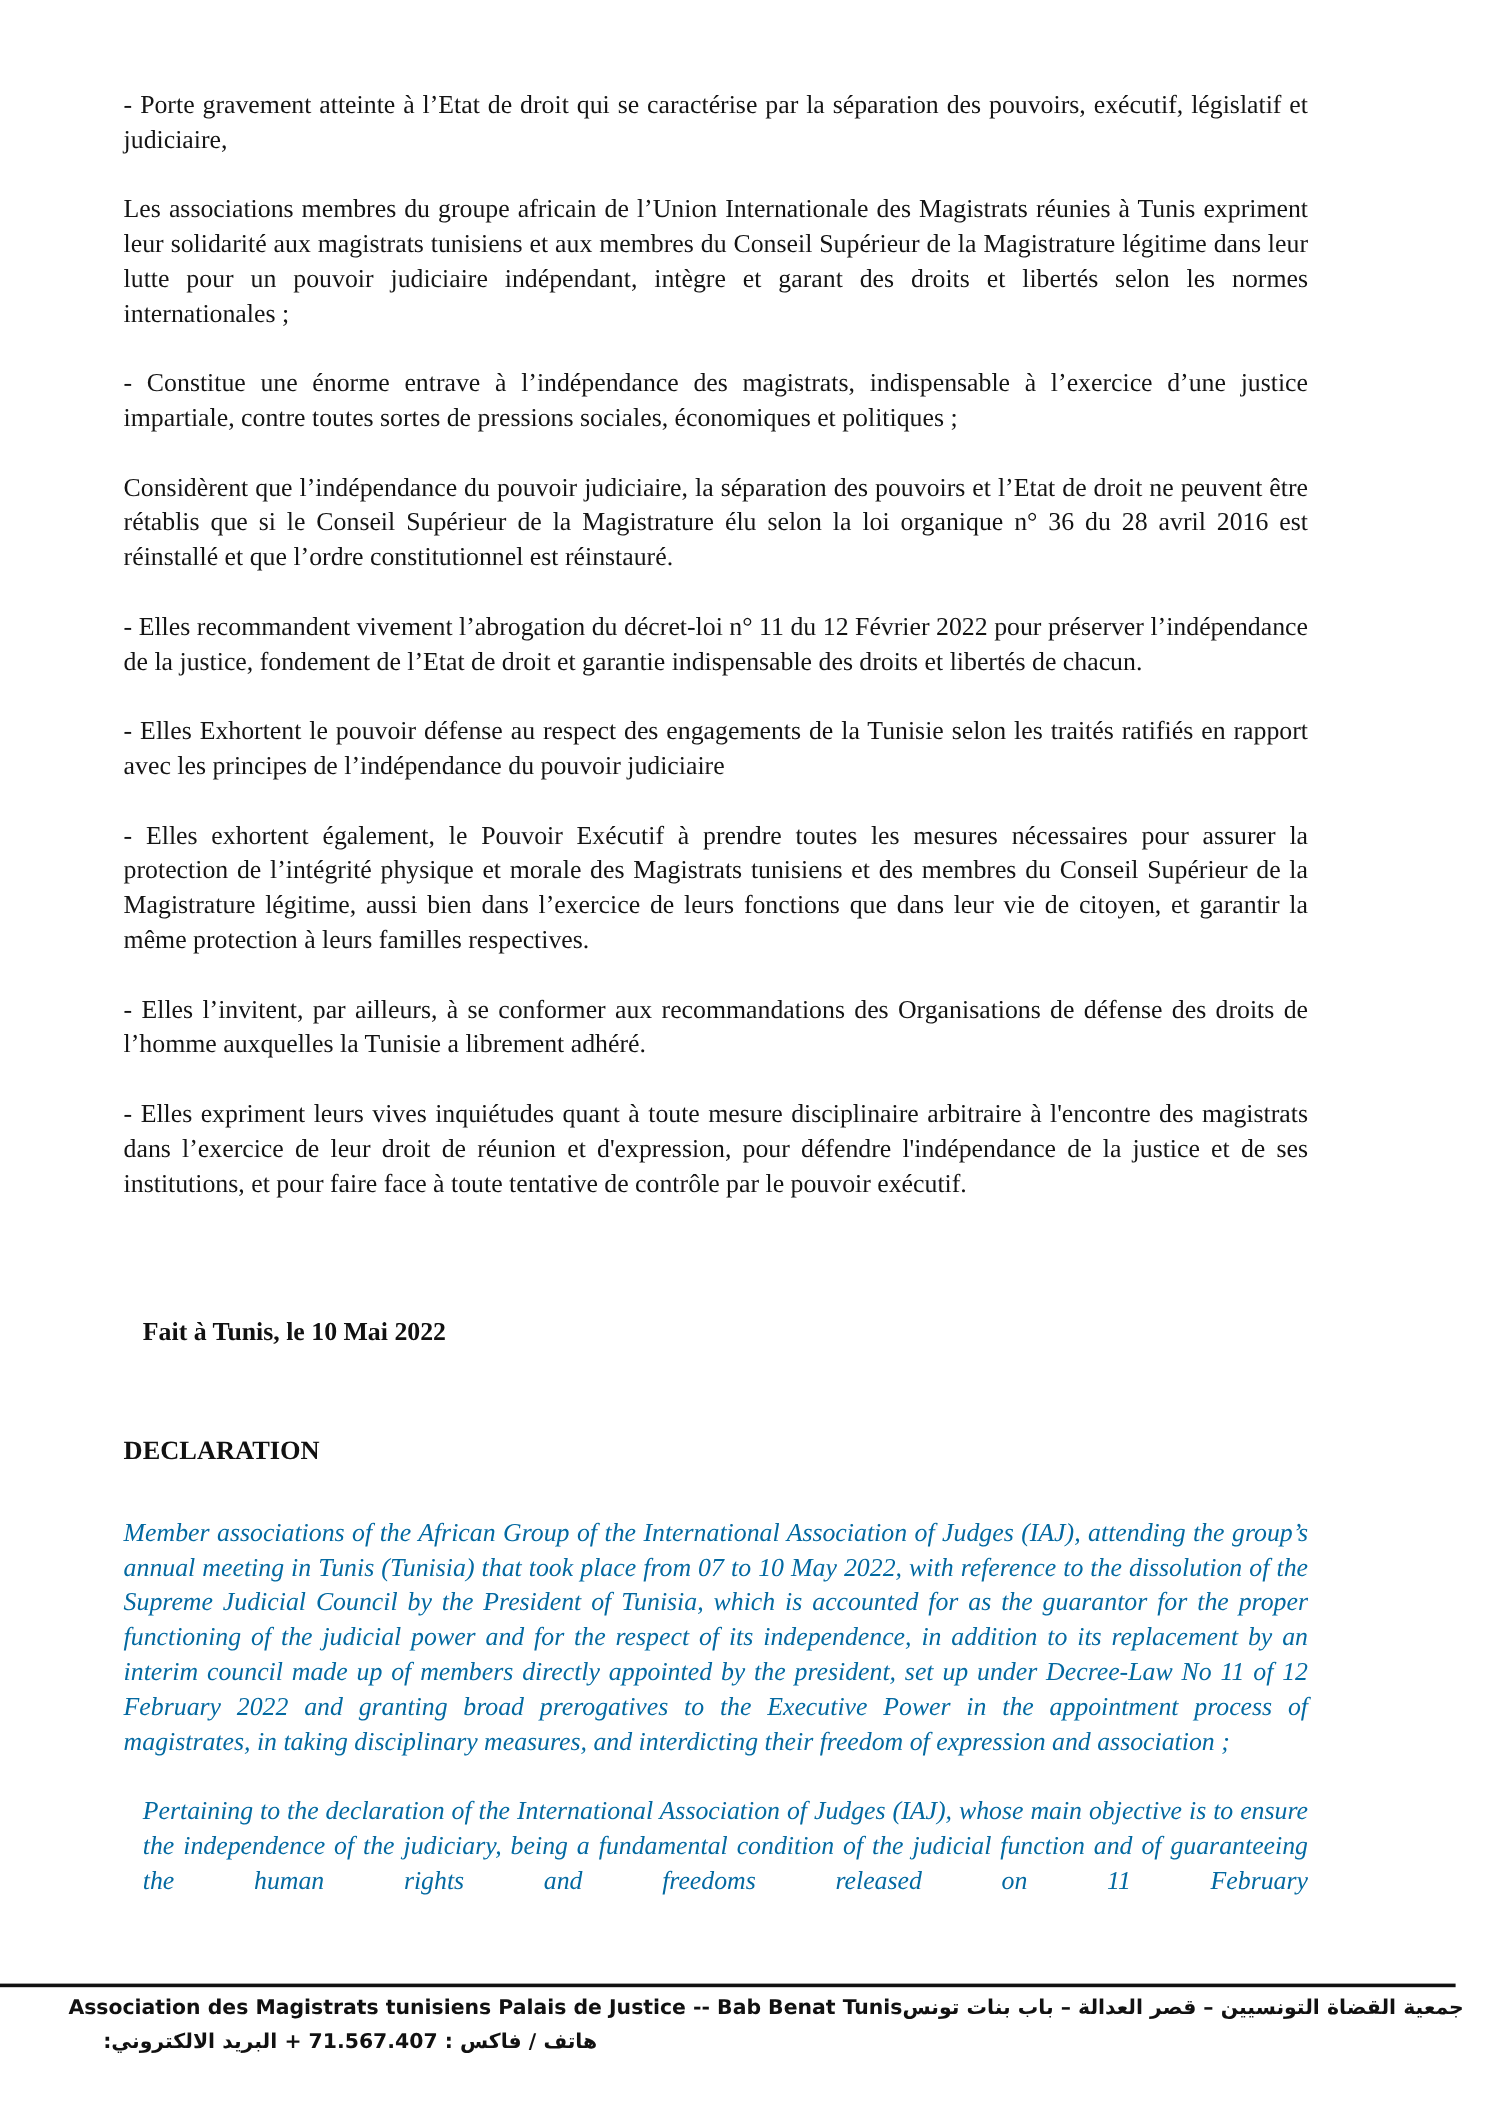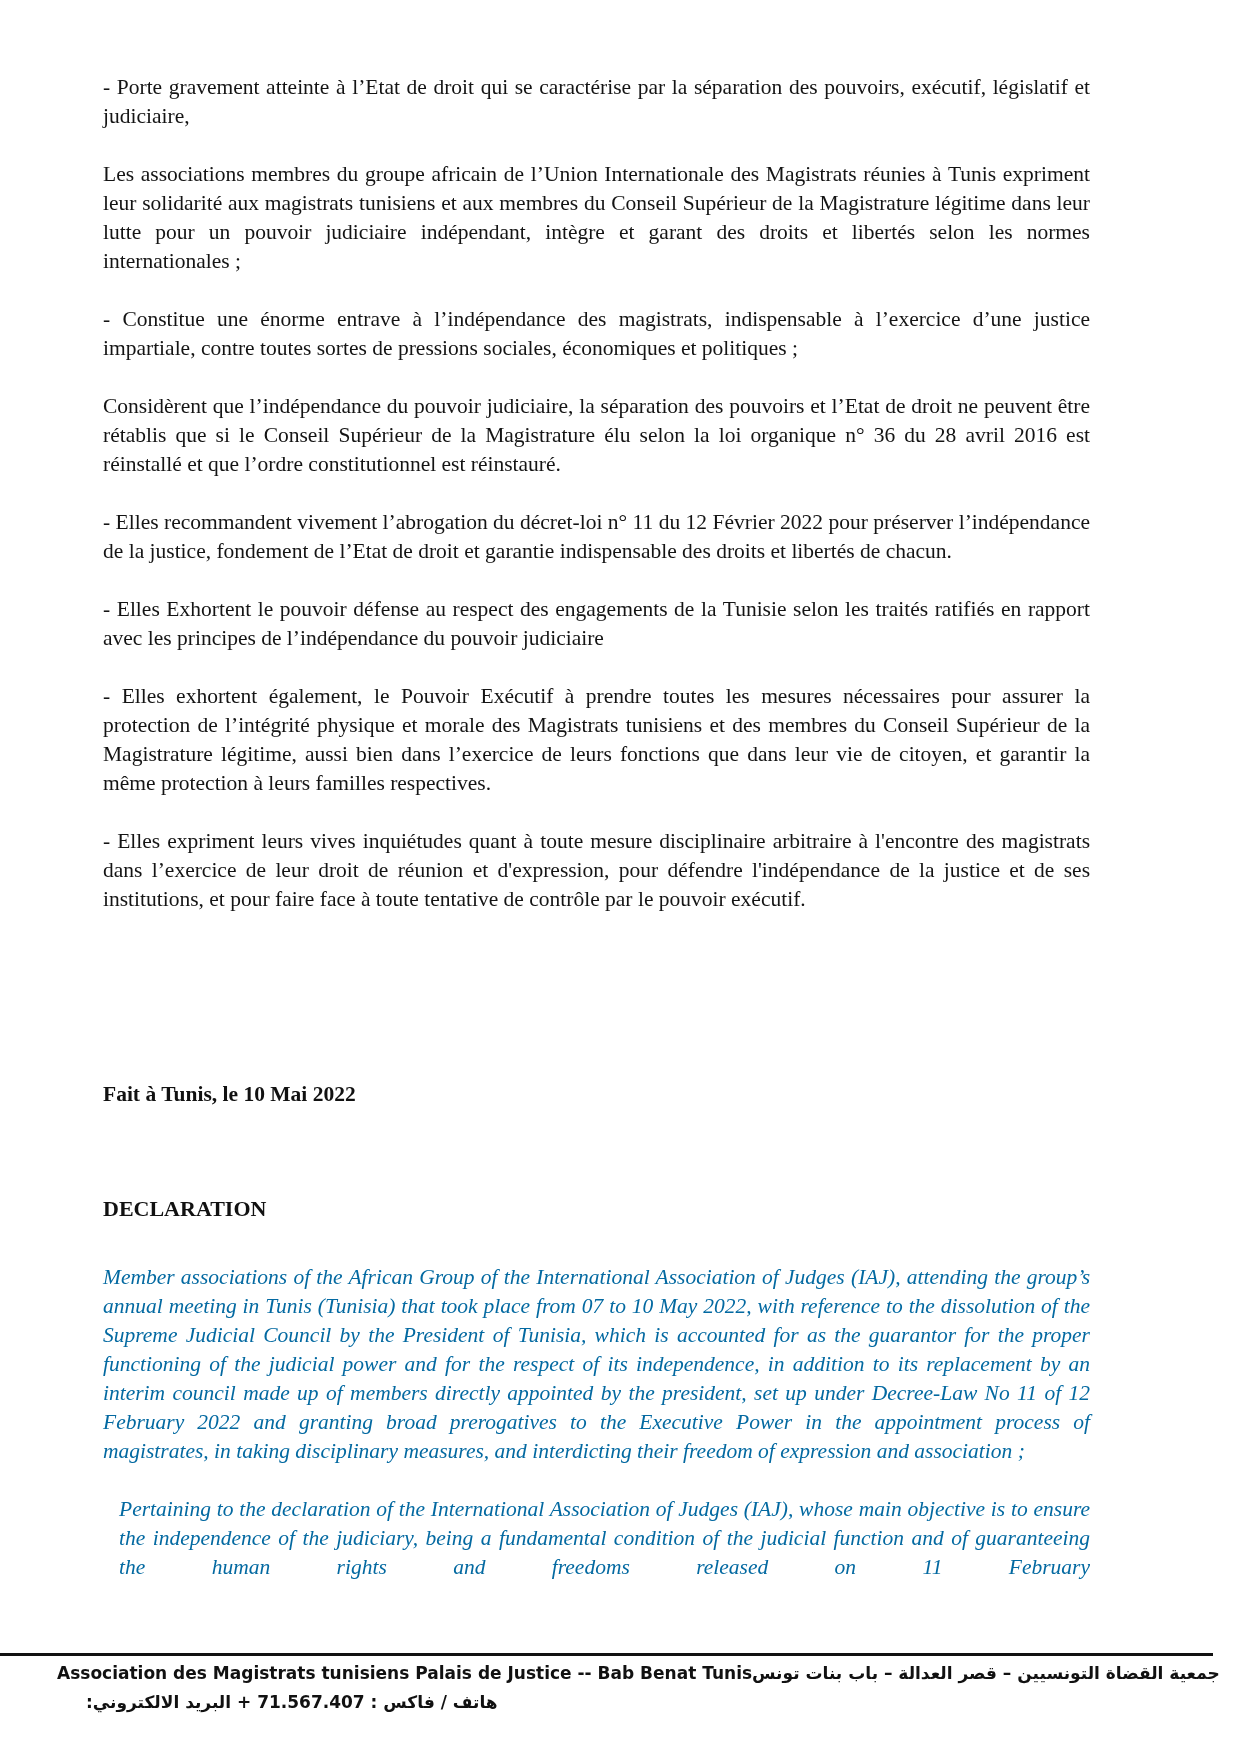--- a/index.html
+++ b/index.html
@@ -1,21 +1,21 @@
 <!DOCTYPE html>
 <html><head>
 <meta charset="utf-8">
 <style>
   html, body { margin:0; padding:0; background:#ffffff; }
   body { width:1240px; height:1754px; position:relative; overflow:hidden; color:#111; }
   .page { position:absolute; left:0; top:0; width:1240px; height:1754px; background:#fff; }
   .body-text { position:absolute; left:103px; width:987px; top:73px;
     font-family:"Liberation Serif", "DejaVu Serif", serif; font-size:21.5px; line-height:29px; color:#141414; }
   .body-text p { margin:0 0 29px 0; text-align:justify; text-align-last:left; }
-  #fait { position:absolute; left:103px; top:1080px; font-family:"Liberation Serif", serif; font-size:21.5px; font-weight:bold; margin:0; line-height:29px; }
+  #fait { position:absolute; left:103px; top:1080px; font-family:"Liberation Serif", serif; font-size:21.5px; font-weight:bold; margin:16px; line-height:29px; }
   #decl-title { position:absolute; left:103px; top:1194px; font-family:"Liberation Serif", serif; font-size:22px; font-weight:bold; margin:0; line-height:29px; }
   .en-text { position:absolute; left:103px; width:987px; top:1263px;
     font-family:"Liberation Serif", serif; font-size:21.5px; line-height:29px; color:#0369a1;font-style:italic; }
   .en-text p { margin:0 0 29px 0; text-align:justify; text-align-last:left; }
   .en-text p.cont { text-align-last:justify;margin-left:16px; }
   .rule { position:absolute; left:0; top:1653px; width:1213px; height:3px; background:#111; }
   .footer { position:absolute; left:0; top:1659px; width:1240px; font-family:"DejaVu Sans", "Liberation Sans", sans-serif; font-weight:bold; font-size:17px; color:#111; }
   .footer-line { position:absolute; white-space:nowrap;align-items:flex-end; }
   #f1 { left:57px; top:4px; width:1126px; display:flex; justify-content:space-between; }
   #f2 { left:86px; top:33px; width:1009px; display:flex; justify-content:space-between; }
@@ -26,20 +26,21 @@
 
 <div class="page">
   <div class="body-text">
     <p>- Porte gravement atteinte à l’Etat de droit qui se caractérise par la séparation des pouvoirs, exécutif, législatif et judiciaire,</p>
     <p>Les associations membres du groupe africain de l’Union Internationale des Magistrats réunies à Tunis expriment leur solidarité aux magistrats tunisiens et aux membres du Conseil Supérieur de la Magistrature légitime dans leur lutte pour un pouvoir judiciaire indépendant, intègre et garant des droits et libertés selon les normes internationales ;</p>
     <p>- Constitue une énorme entrave à l’indépendance des magistrats, indispensable à l’exercice d’une justice impartiale, contre toutes sortes de pressions sociales, économiques et politiques ;</p>
     <p>Considèrent que l’indépendance du pouvoir judiciaire, la séparation des pouvoirs et l’Etat de droit ne peuvent être rétablis que si le Conseil Supérieur de la Magistrature élu selon la loi organique n° 36 du 28 avril 2016 est réinstallé et que l’ordre constitutionnel est réinstauré.</p>
     <p>- Elles recommandent vivement l’abrogation du décret-loi n° 11 du 12 Février 2022 pour préserver l’indépendance de la justice, fondement de l’Etat de droit et garantie indispensable des droits et libertés de chacun.</p>
     <p>- Elles Exhortent le pouvoir défense au respect des engagements de la Tunisie selon les traités ratifiés en rapport avec les principes de l’indépendance du pouvoir judiciaire</p>
     <p>- Elles exhortent également, le Pouvoir Exécutif à prendre toutes les mesures nécessaires pour assurer la protection de l’intégrité physique et morale des Magistrats tunisiens et des membres du Conseil Supérieur de la Magistrature légitime, aussi bien dans l’exercice de leurs fonctions que dans leur vie de citoyen, et garantir la même protection à leurs familles respectives.</p>
+    <p>- Elles l’invitent, par ailleurs, à se conformer aux recommandations des Organisations de défense des droits de l’homme auxquelles la Tunisie a librement adhéré.</p>
     <p>- Elles expriment leurs vives inquiétudes quant à toute mesure disciplinaire arbitraire à l'encontre des magistrats dans l’exercice de leur droit de réunion et d'expression, pour défendre l'indépendance de la justice et de ses institutions, et pour faire face à toute tentative de contrôle par le pouvoir exécutif.</p>
   </div>
 
   <p id="fait">Fait à Tunis, le 10 Mai 2022</p>
   <p id="decl-title">DECLARATION</p>
 
   <div class="en-text">
     <p>Member associations of the African Group of the International Association of Judges (IAJ), attending the group’s annual meeting in Tunis (Tunisia) that took place from 07 to 10 May 2022, with reference to the dissolution of the Supreme Judicial Council by the President of Tunisia, which is accounted for as the guarantor for the proper functioning of the judicial power and for the respect of its independence, in addition to its replacement by an interim council made up of members directly appointed by the president, set up under Decree-Law No 11 of 12 February 2022 and granting broad prerogatives to the Executive Power in the appointment process of magistrates, in taking disciplinary measures, and interdicting their freedom of expression and association ;</p>
     <p class="cont">Pertaining to the declaration of the International Association of Judges (IAJ), whose main objective is to ensure the independence of the judiciary, being a fundamental condition of the judicial function and of guaranteeing the human rights and freedoms released on 11 February</p>
   </div>

